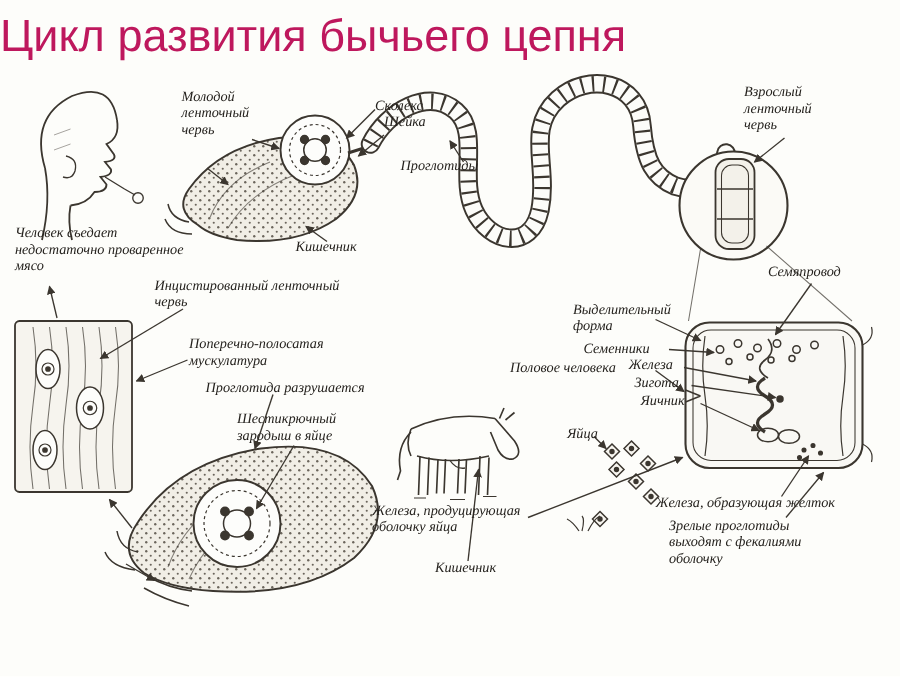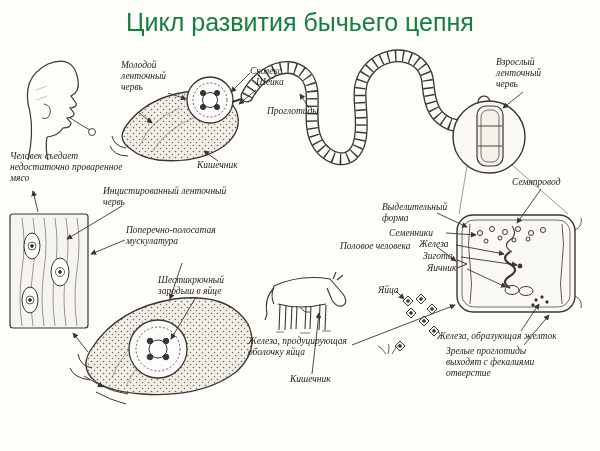--- a/index.html
+++ b/index.html
@@ -1,19 +1,19 @@
 <!DOCTYPE html>
 <html><head>
 <meta charset="utf-8">
 <style>
   html,body{margin:0;padding:0;background:#ffffff;}
   .canvas{position:relative;width:600px;height:451px;background:#fdfdfa;overflow:hidden;
           font-family:"Liberation Serif",serif;}
-  .title{position:absolute;top:8px;left:0;right:0;text-align:center;
-         font-family:"Liberation Sans",sans-serif;font-size:25px;color:#15803d;}
+  .title{position:absolute;top:8px;left:0;right:0;
+         font-family:"Liberation Sans",sans-serif;font-size:30px;color:#be185d;}
   .lbl{position:absolute;font-style:italic;font-size:9.5px;line-height:1.14;
        color:#25221e;white-space:pre-line;}
   svg.art{position:absolute;left:0;top:0;}
 </style>
 </head>
 <body>
 
 <div class="canvas">
 
   <svg class="art" width="600" height="451" viewBox="0 0 600 451">
@@ -211,24 +211,25 @@
 червь</div>
   <div class="lbl" style="left:382px;top:202px">Выделительный
 форма</div>
   <div class="lbl" style="left:389px;top:228px">Семенники</div>
   <div class="lbl" style="left:340px;top:241px">Половое человека</div>
   <div class="lbl" style="left:419px;top:239px">Железа</div>
   <div class="lbl" style="left:423px;top:251px">Зигота</div>
   <div class="lbl" style="left:427px;top:263px">Яичник</div>
   <div class="lbl" style="left:126px;top:225px">Поперечно-полосатая
 мускулатура</div>
+  <div class="lbl" style="left:137px;top:254px">Проглотида разрушается</div>
   <div class="lbl" style="left:158px;top:275px">Шестикрючный
 зародыш в яйце</div>
   <div class="lbl" style="left:378px;top:285px">Яйца</div>
   <div class="lbl" style="left:248px;top:336px">Железа, продуцирующая
 оболочку яйца</div>
   <div class="lbl" style="left:437px;top:331px">Железа, образующая желток</div>
   <div class="lbl" style="left:446px;top:346px">Зрелые проглотиды
 выходят с фекалиями
-отверстие</div>
+оболочку</div>
   <div class="lbl" style="left:290px;top:374px">Кишечник</div>
 
 </div>
 
 </body></html>

